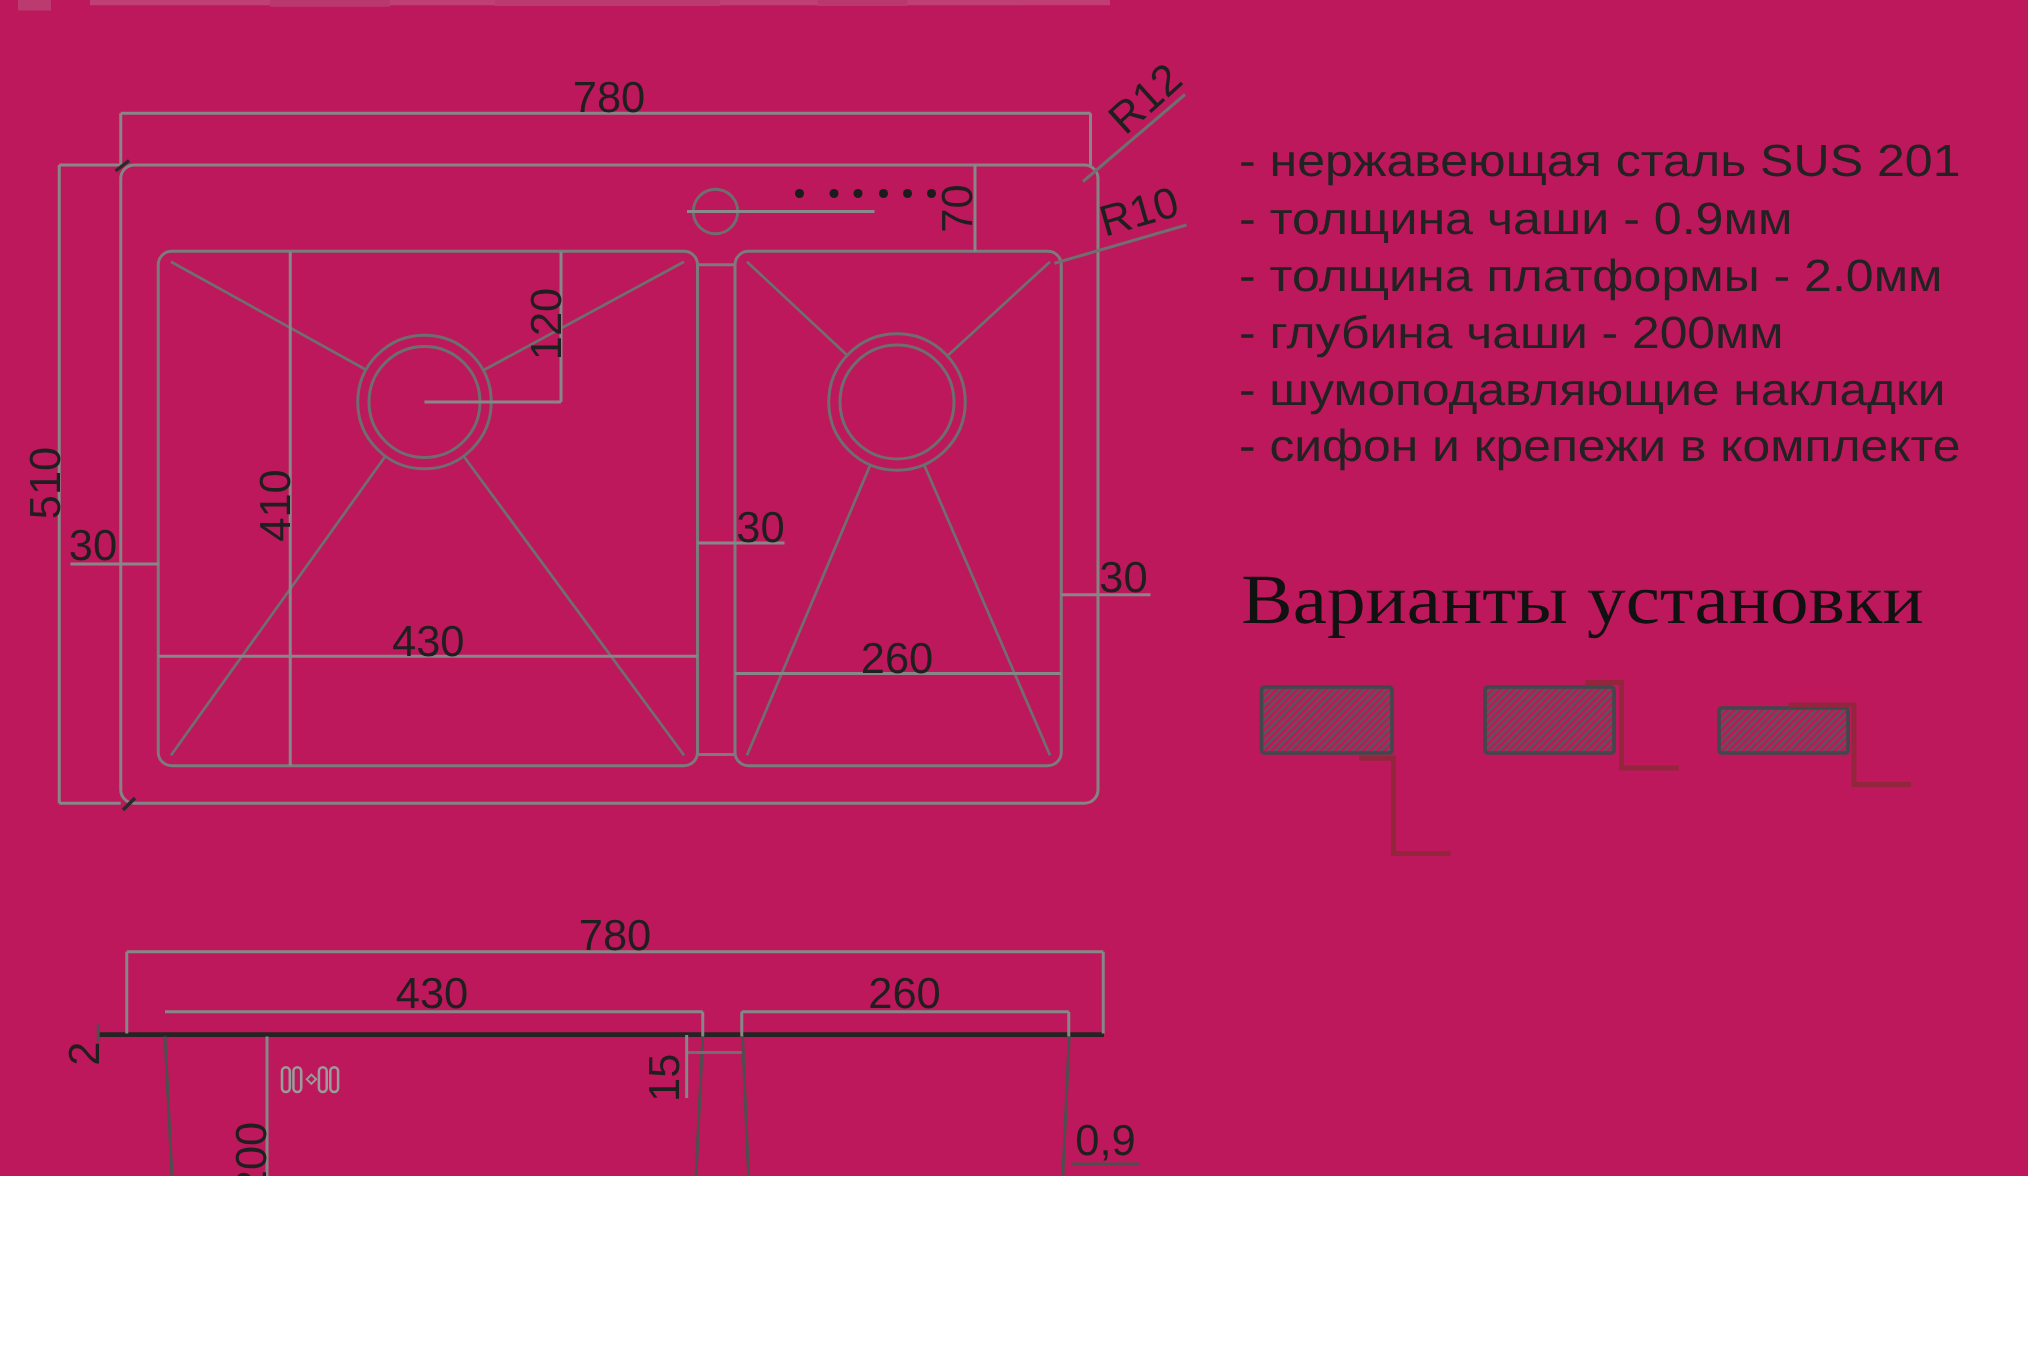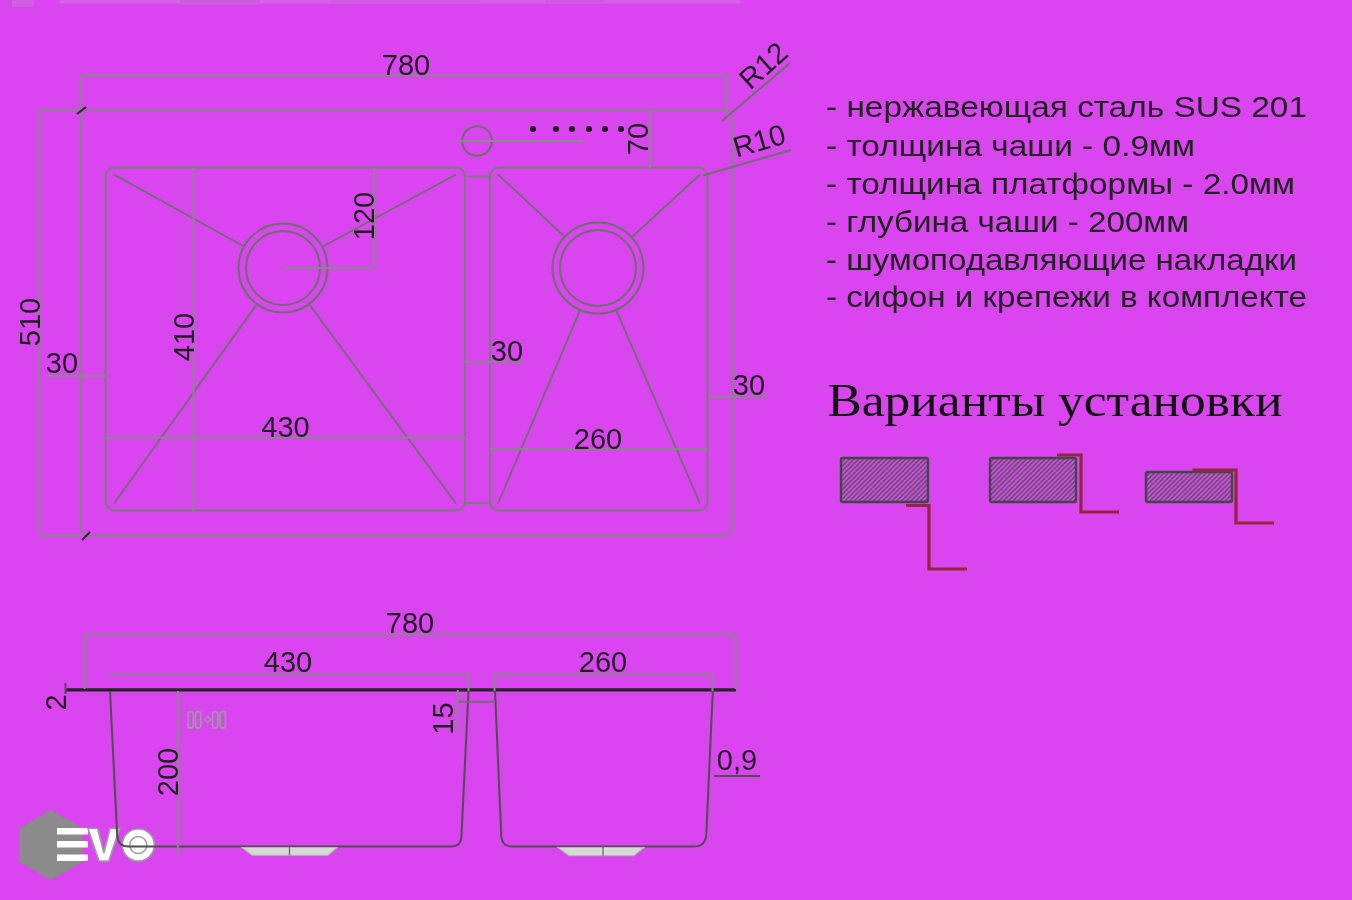--- a/index.html
+++ b/index.html
@@ -1,16 +1,16 @@
 <!DOCTYPE html>
 <html><head>
 <meta charset="utf-8">
 <style>
   html,body{margin:0;padding:0;background:#ffffff;}
-  .wrap{width:1352px;height:900px;position:relative;overflow:hidden;background:#d946ef;}
+  .wrap{width:1352px;height:784px;position:relative;overflow:hidden;background:#be185d;}
   svg{display:block;}
   text{font-family:"Liberation Sans",sans-serif;fill:#1f1f1f;}
   .dim{font-size:29px;}
   .ttl{font-family:"Liberation Serif",serif;font-size:47px;fill:#111;}
   .blk{font-size:30px;fill:#222;}
 </style>
 </head>
 <body>
 <div class="wrap">
 <svg width="1352" height="900" viewBox="0 0 1352 900" xmlns="http://www.w3.org/2000/svg">

